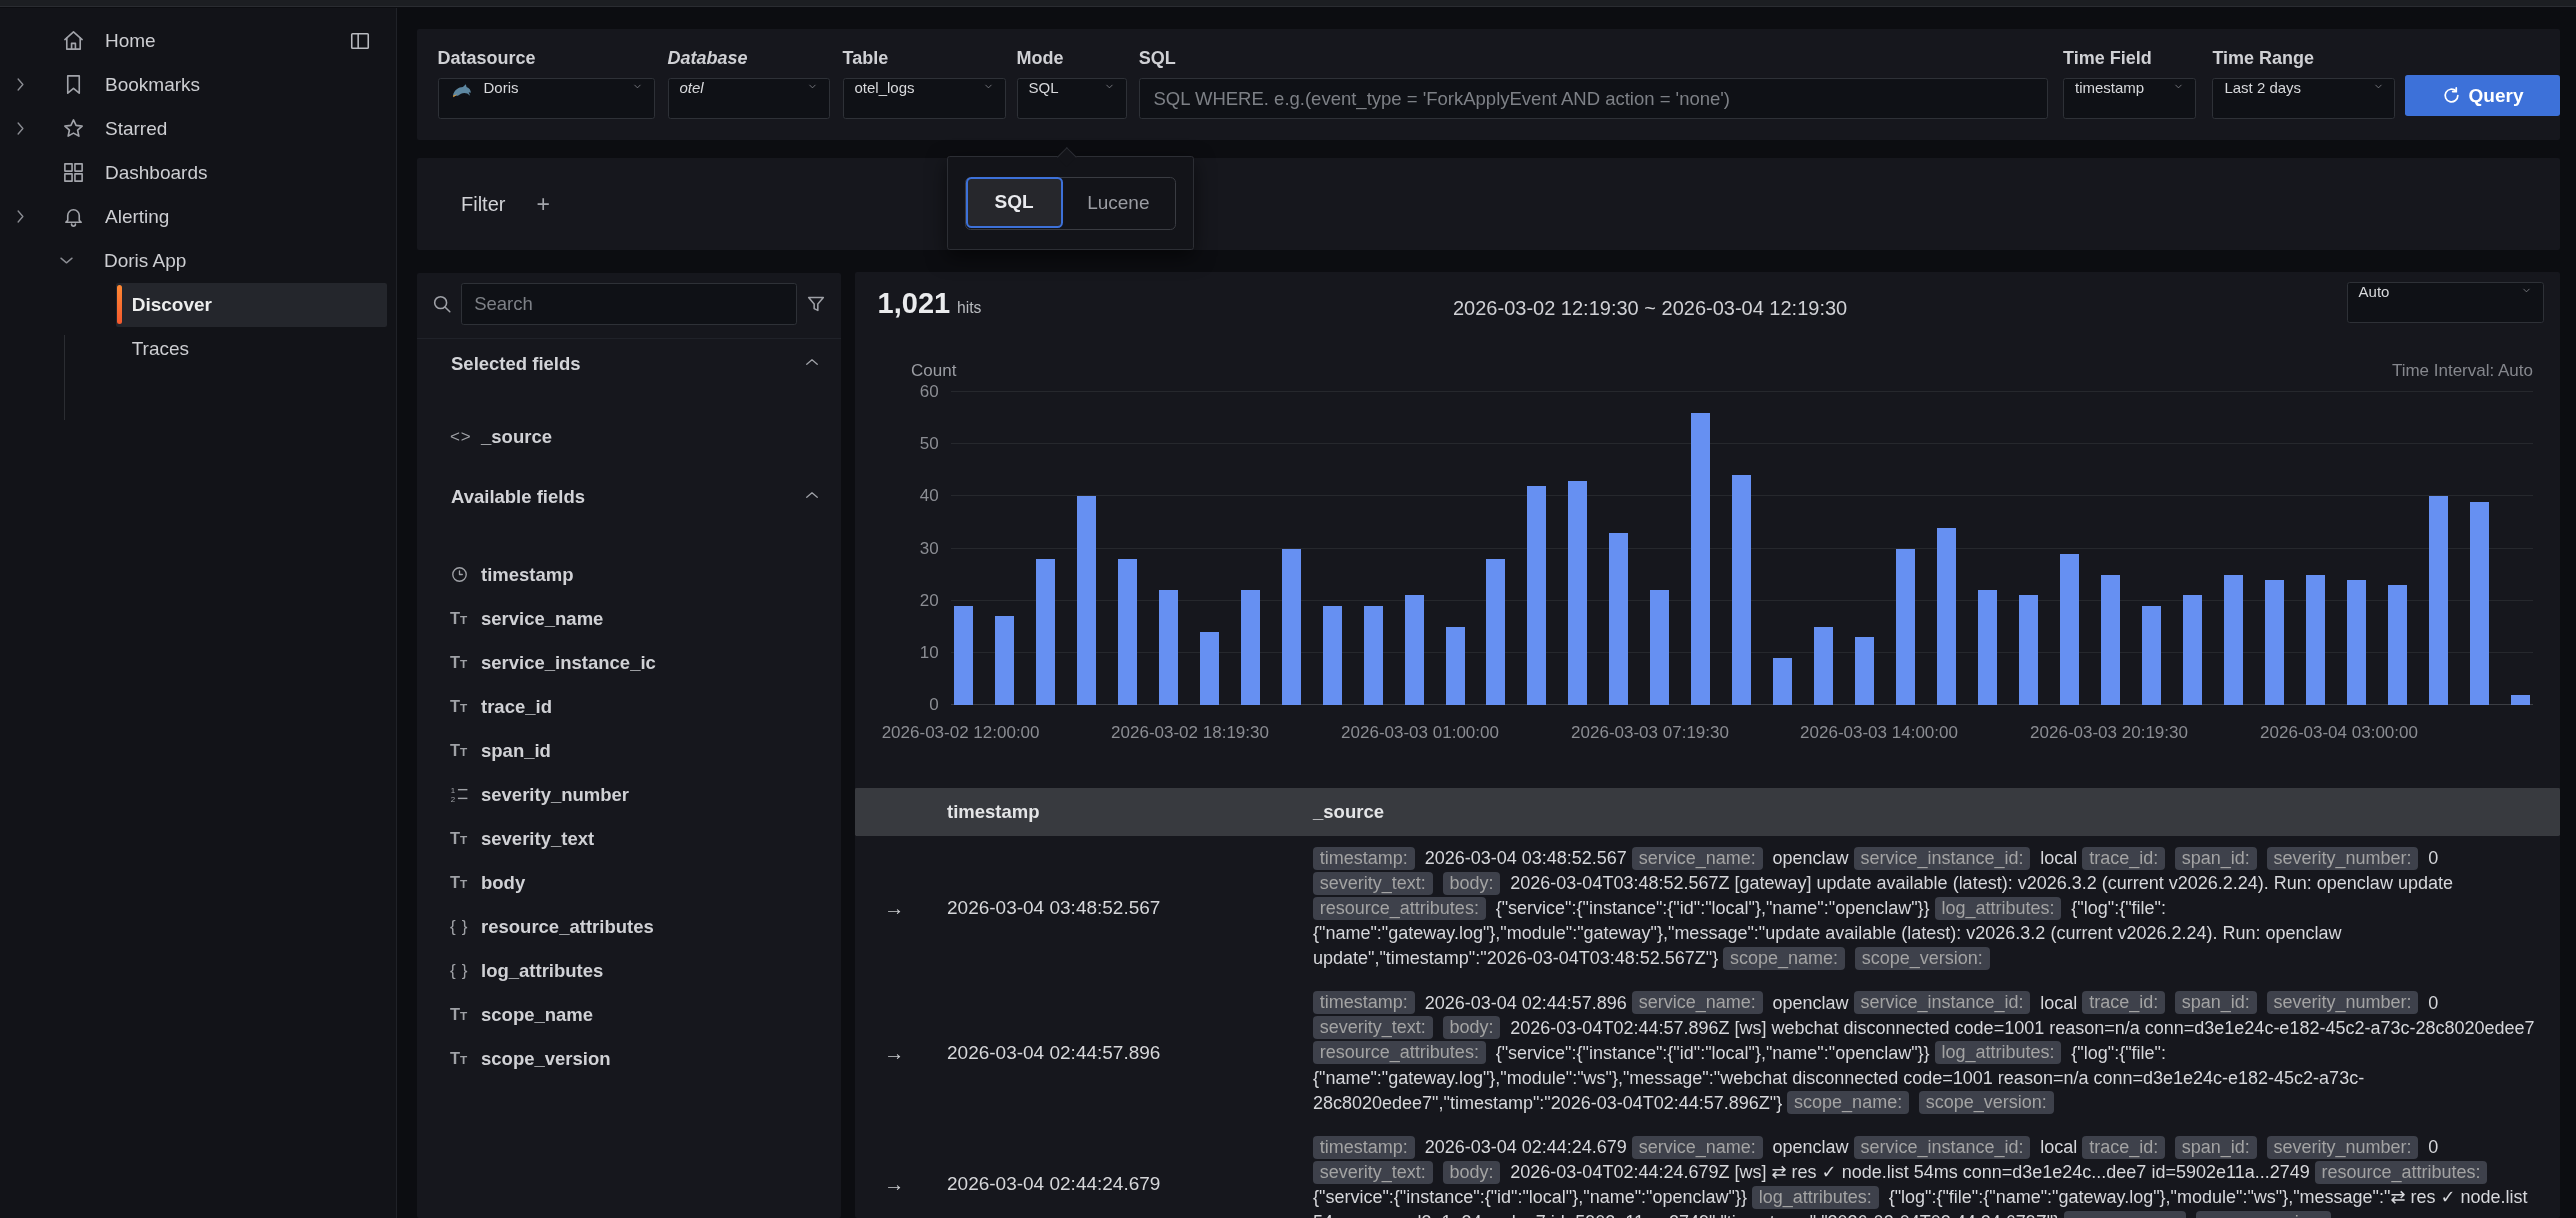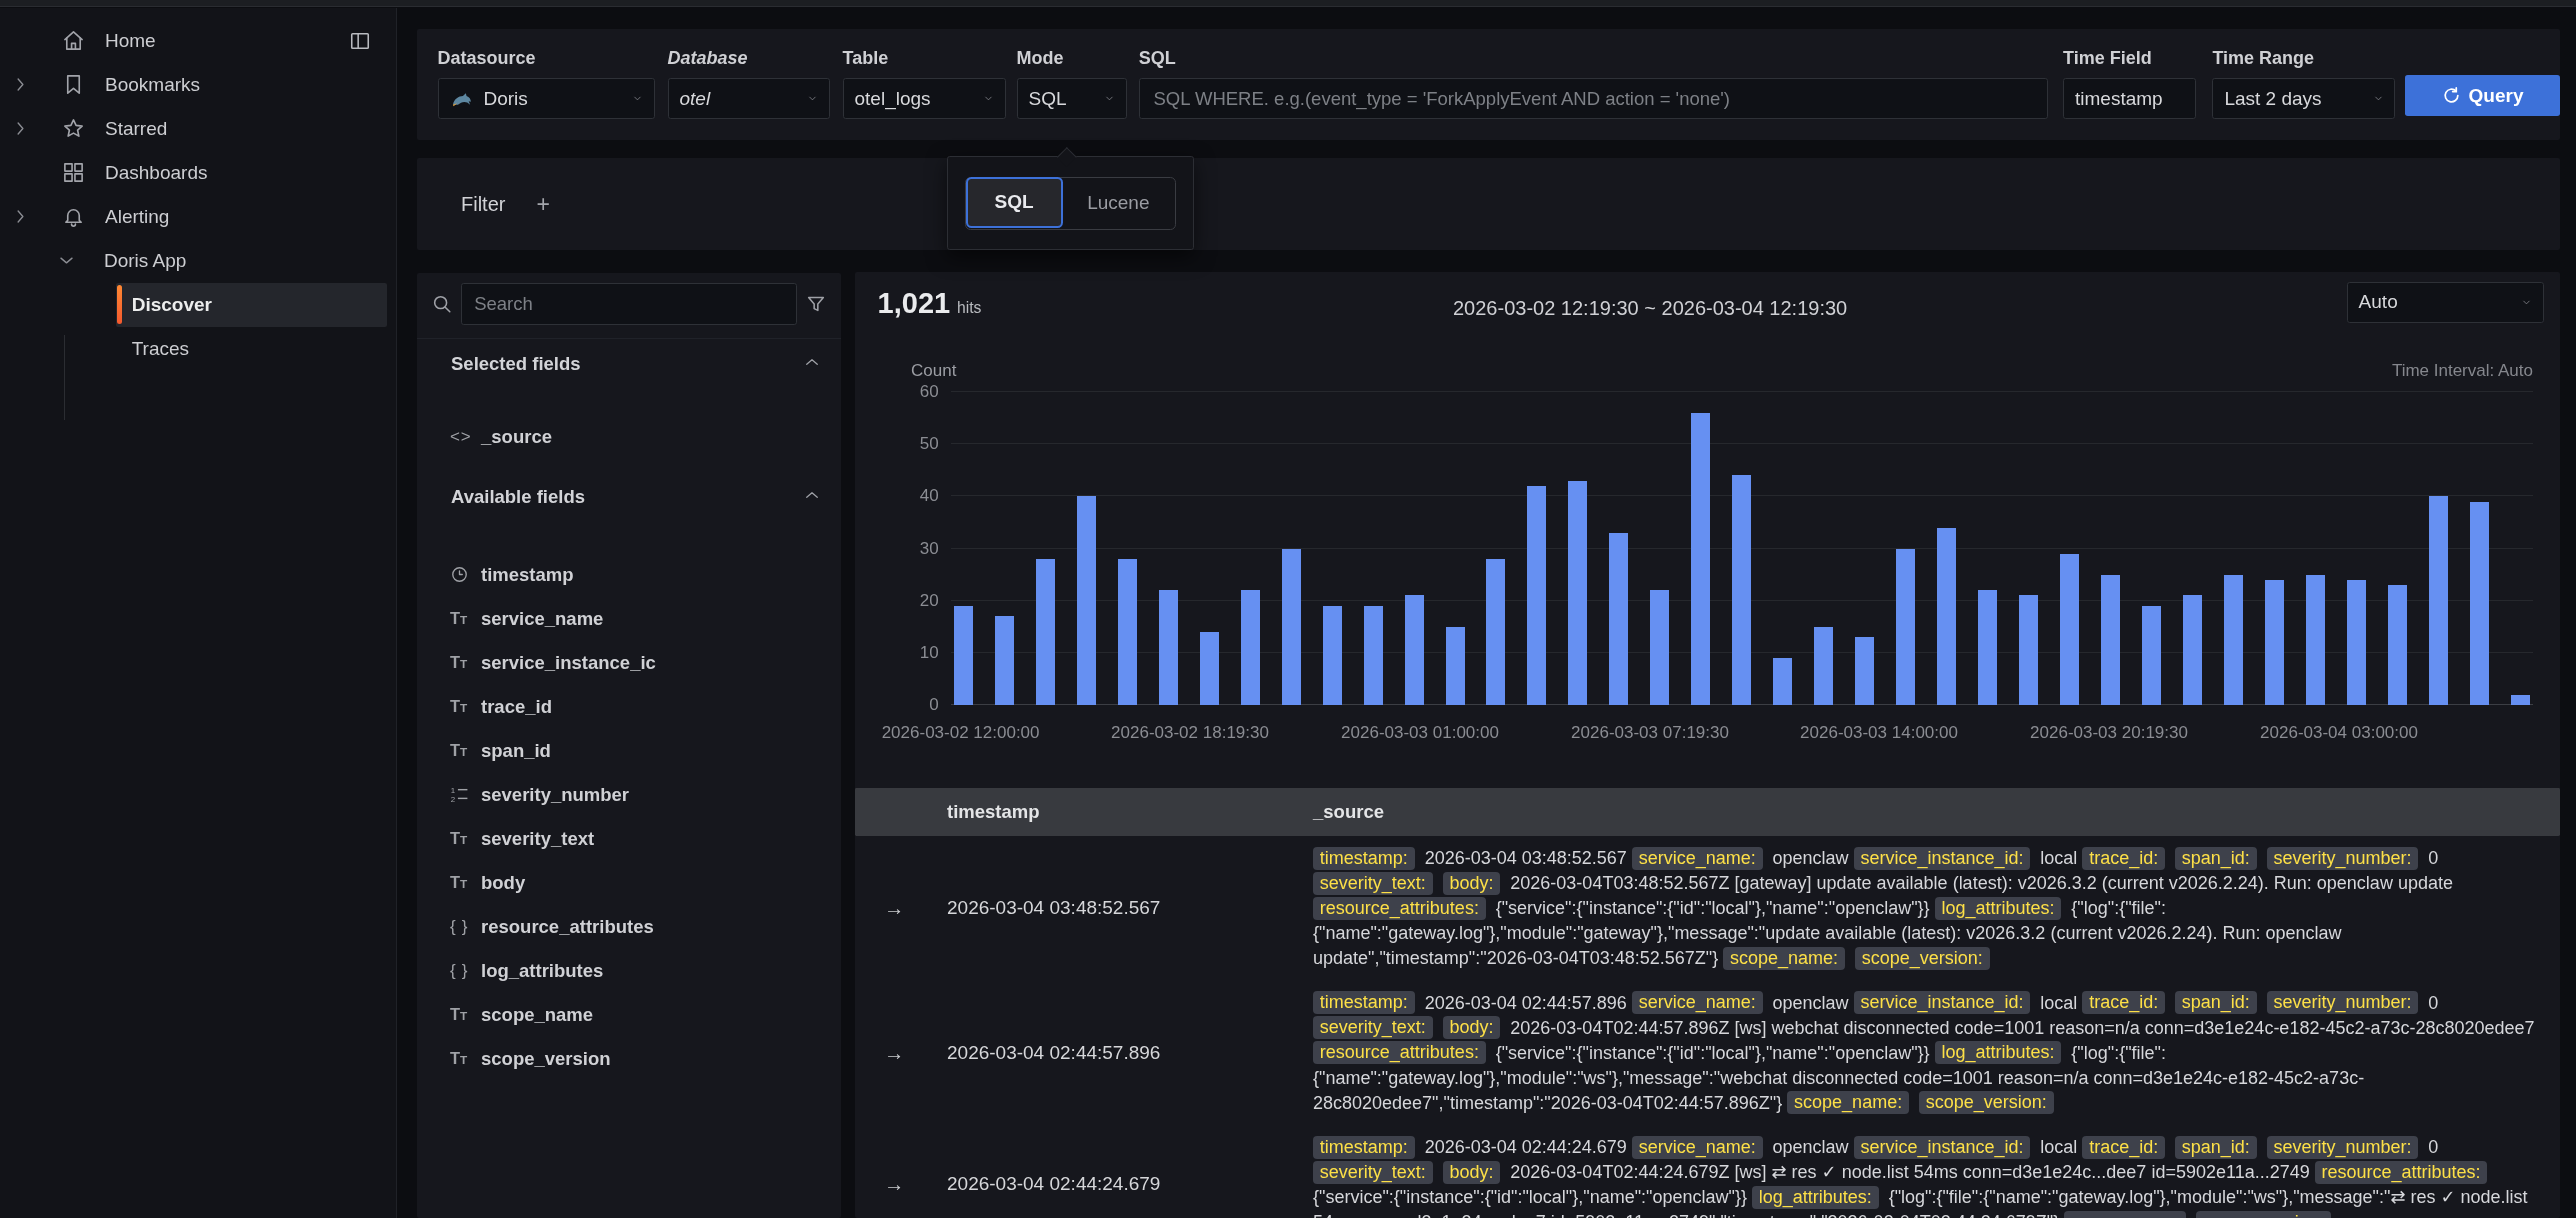--- a/index.html
+++ b/index.html
@@ -24,22 +24,22 @@
     background:linear-gradient(180deg,#ff8833,#f4592e); }
   .side-item .trail { position:absolute; right:24.6px; width:22px; height:22px; color:#b9bbc0; }
   .treeline { position:absolute; left:64px; top:327px; height:85px; width:1.4px; background:#2b2d32; }
   .icn svg { width:100%; height:100%; display:block; }
 
   
   .panel { position:absolute; background:#16171d; border-radius:2.1px; }
   .toolbar { left:417px; top:29px; width:2143px; height:111px; padding:19px 0 0 20.5px; display:flex; }
   .tgroup { display:flex; flex-direction:column; margin-right:13px; }
   .tlabel { font-size:18px; font-weight:700; color:#cfd0d4; margin-bottom:9px; }
-  .sel { height:41px; background:#0f1116; border:0.7px solid #2e3137; border-radius:2.7px; display:flex; align-items:center;
-    padding:0 11px; font-size:19px; color:#d8d9dc; cursor:pointer; }
+  .sel { height:41px; background:#0f1116; border:0.7px solid #2e3137; border-radius:2.7px; display:flex; 
+    padding:0 11px; font-size:15px; color:#d8d9dc; cursor:pointer; }
   .sel .caret { margin-left:auto; width:15px; height:15px; color:#8b8d93; padding-left:4.1px; }
   .sel .val { margin-right:18px; white-space:nowrap; }
   .dsicon { width:23px; height:20.5px; margin-right:11px; }
   .sqlwrap { flex:1 1 auto; margin-right:15px; }
   .sqlinput { width:100%; height:41px; background:#0f1116; border:0.7px solid #2e3137; border-radius:2.7px; color:#d8d9dc;
     font-size:18.5px; padding:0 13.7px; font-family:"Liberation Sans",sans-serif; }
   .sqlinput::placeholder { color:#7d8086; }
   .qbtn { width:155px; height:41px; background:#3d71d9; border:none; border-radius:2.7px; color:#fff; font-size:19px; font-weight:700;
     display:flex; align-items:center; justify-content:center; gap:8px; cursor:pointer; margin-top:27px; font-family:"Liberation Sans",sans-serif;}
   .qbtn .icn { width:19px; height:19px; }
@@ -96,21 +96,21 @@
   .xlab { position:absolute; top:calc(100% + 18px); transform:translateX(-50%); white-space:nowrap; font-size:17px; color:#8b8d93; }
 
   .logtable { position:absolute; left:0; right:0; top:516px; bottom:0; }
   .thead { display:grid; grid-template-columns:92px 366px 1fr; height:48px; background:#383a3f; align-items:center;
     font-size:18.5px; font-weight:700; color:#e4e5e7; border-radius:1.4px; }
   .trow { display:grid; grid-template-columns:92px 366px 1fr; padding:9px 18px 9px 0; }
   .cell-arrow { display:flex; align-items:center; justify-content:flex-start; padding-left:29px; color:#c9cbce; font-size:20.5px; }
   .cell-arrow span { cursor:pointer; }
   .cell-time { display:flex; align-items:center; font-size:19px; color:#d6d7da; }
   .cell-source { font-size:18px; line-height:25px; color:#d6d7db; overflow-wrap:anywhere; word-break:break-word; padding-top:1.4px; }
-  .badge { background:#3e414b; color:#fde047; padding:1.4px 6.8px; border-radius:4.1px;
+  .badge { background:#3e414b; color:#a3a3a3; padding:1.4px 6.8px; border-radius:4.1px;
     -webkit-box-decoration-break:clone; box-decoration-break:clone; }
 </style>
 </head>
 <body>
 
 <div class="app">
   <div class="topstrip"></div>
 
   <nav class="sidebar">
     <div id="sidebar-items">

